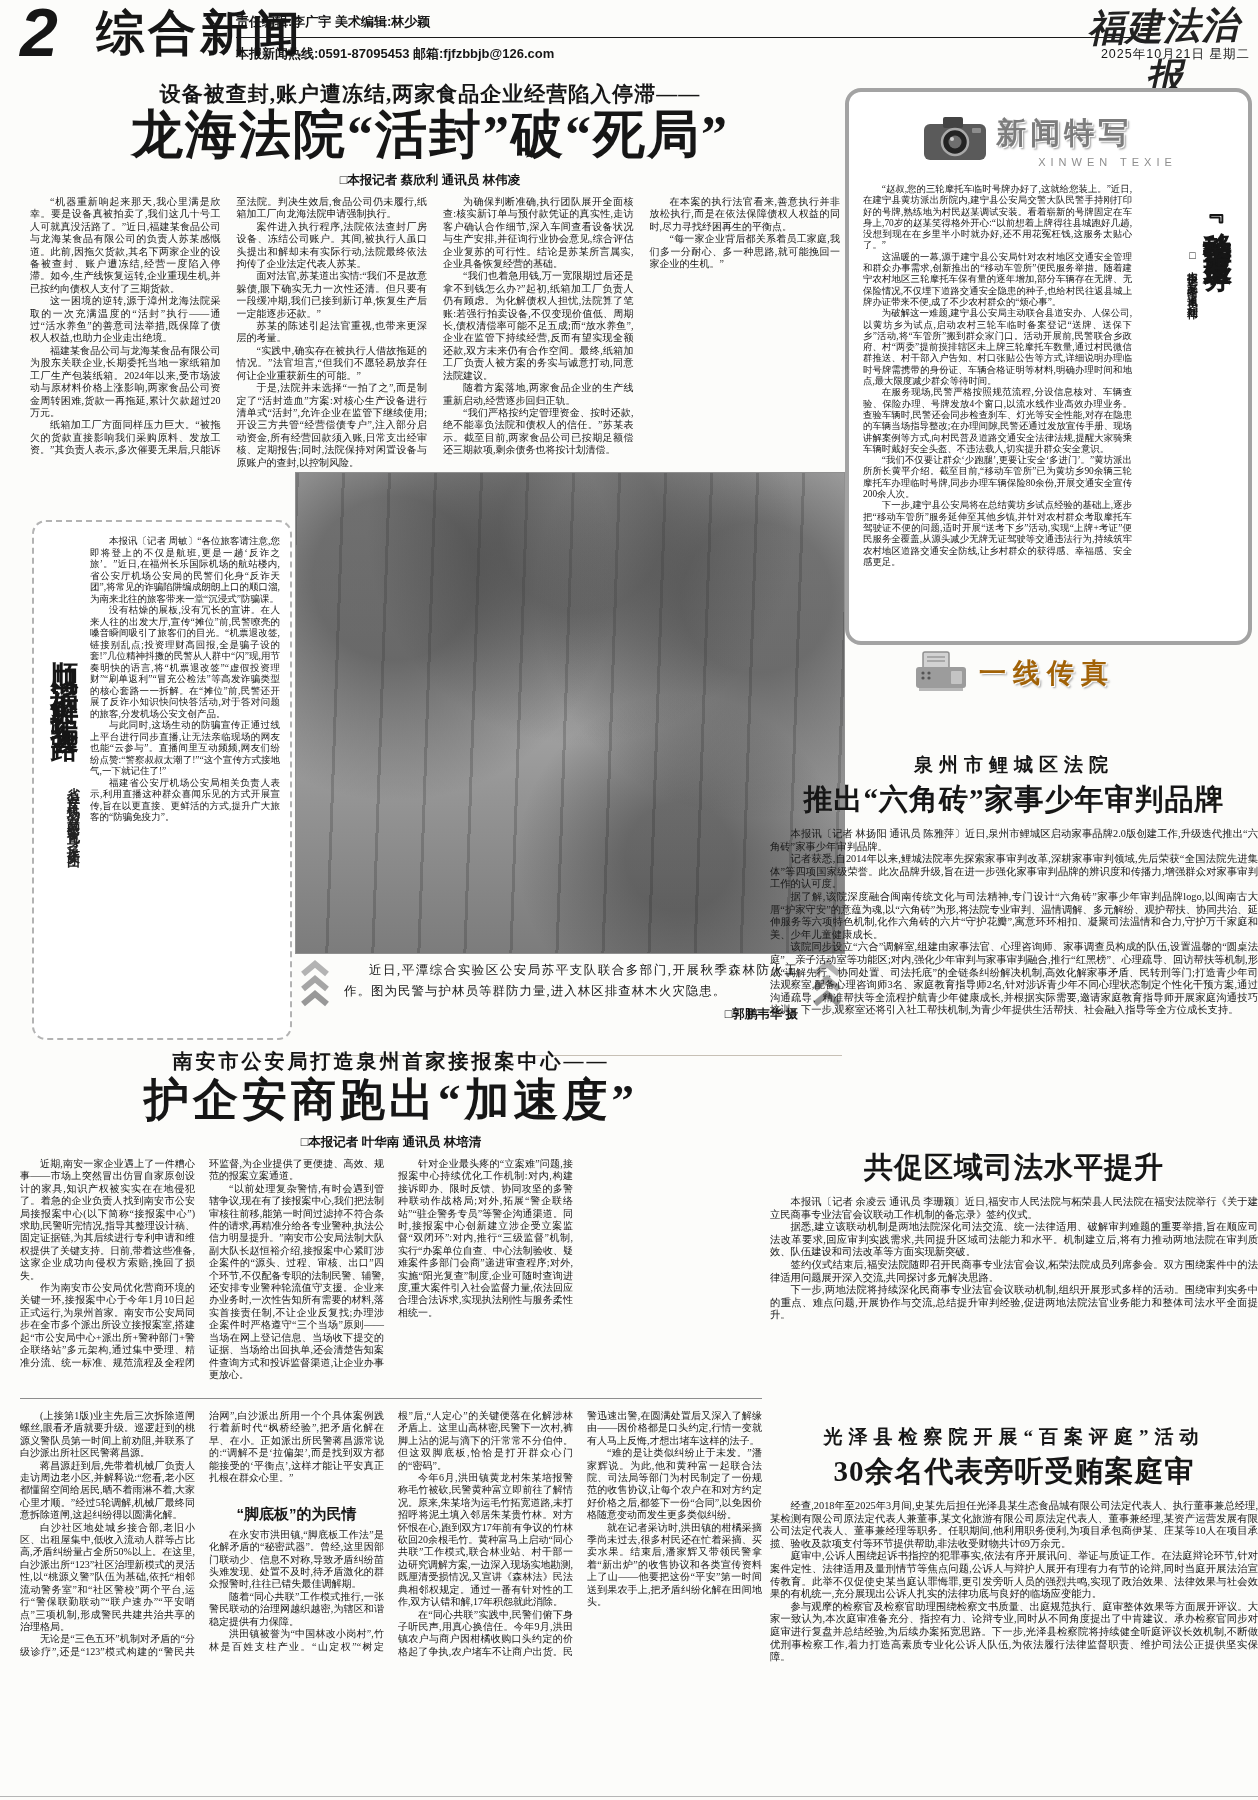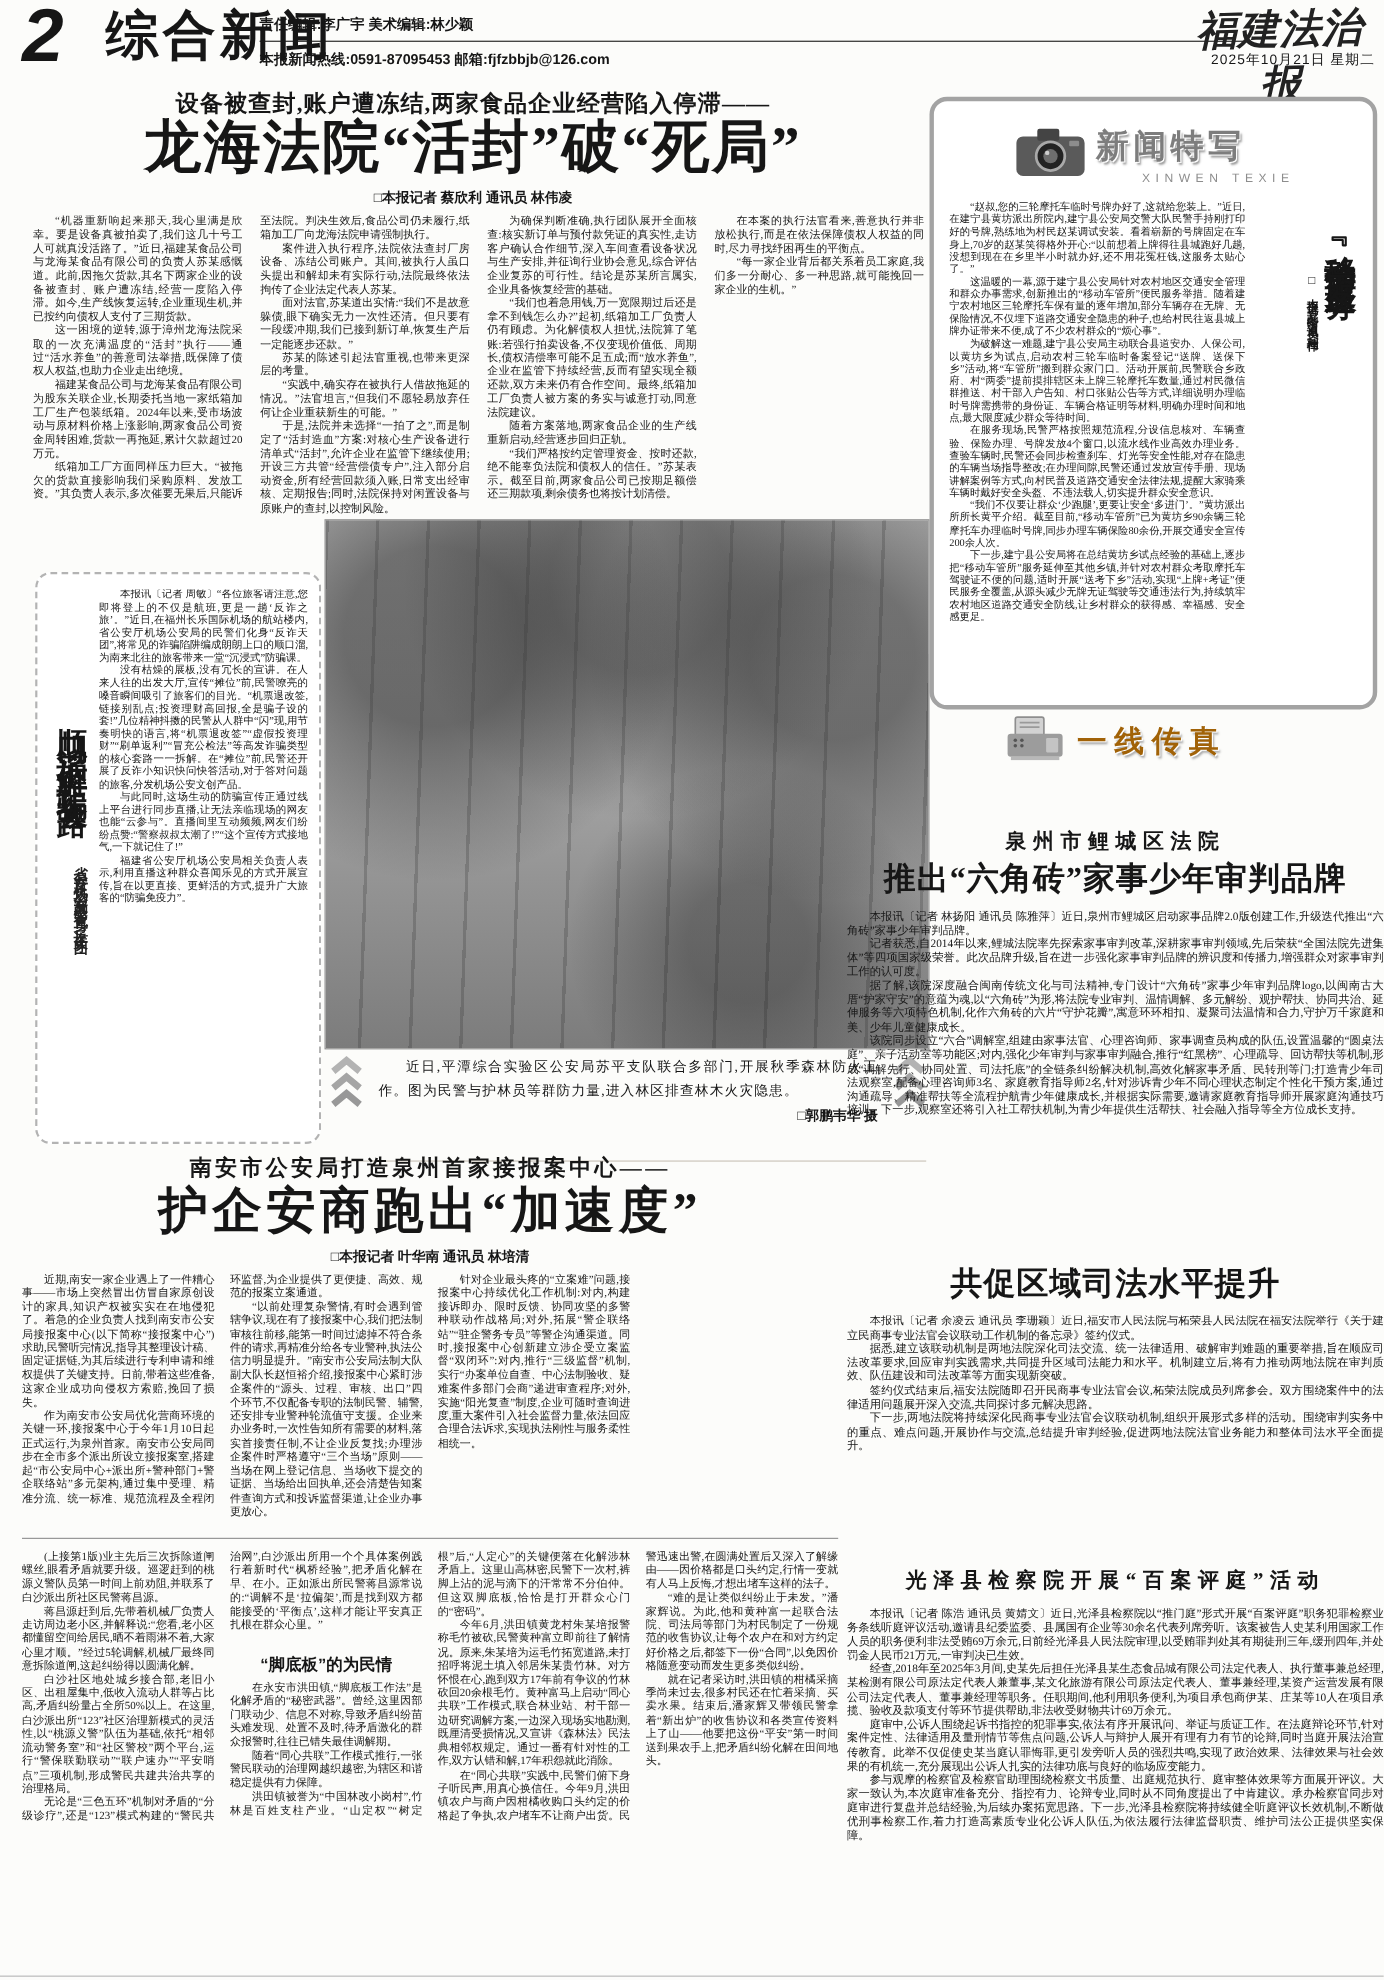--- a/index.html
+++ b/index.html
@@ -241,21 +241,21 @@
   <div class="r-body">
       <p class="para">本报讯〔记者 余凌云 通讯员 李珊颖〕近日,福安市人民法院与柘荣县人民法院在福安法院举行《关于建立民商事专业法官会议联动工作机制的备忘录》签约仪式。</p>
       <p class="para">据悉,建立该联动机制是两地法院深化司法交流、统一法律适用、破解审判难题的重要举措,旨在顺应司法改革要求,回应审判实践需求,共同提升区域司法能力和水平。机制建立后,将有力推动两地法院在审判质效、队伍建设和司法改革等方面实现新突破。</p>
       <p class="para">签约仪式结束后,福安法院随即召开民商事专业法官会议,柘荣法院成员列席参会。双方围绕案件中的法律适用问题展开深入交流,共同探讨多元解决思路。</p>
       <p class="para">下一步,两地法院将持续深化民商事专业法官会议联动机制,组织开展形式多样的活动。围绕审判实务中的重点、难点问题,开展协作与交流,总结提升审判经验,促进两地法院法官业务能力和整体司法水平全面提升。</p>
     </div>
 </div>
 
 <div class="abs r-article rc">
   <div class="r-kicker">光泽县检察院开展“百案评庭”活动</div>
+  <div class="r-headline">30余名代表旁听受贿案庭审</div>
   <div class="r-body">
-      <p class="para">本报讯〔记者 陈浩 通讯员 黄婧文〕近日,光泽县检察院以“推门庭”形式开展“百案评庭”职务犯罪检察业务条线听庭评议活动,邀请县纪委监委、县属国有企业等30余名代表列席旁听。该案被告人史某利用国家工作人员的职务便利非法受贿69万余元,日前经光泽县人民法院审理,以受贿罪判处其有期徒刑三年,缓刑四年,并处罚金人民币21万元,一审判决已生效。</p>
       <p class="para">经查,2018年至2025年3月间,史某先后担任光泽县某生态食品城有限公司法定代表人、执行董事兼总经理,某检测有限公司原法定代表人兼董事,某文化旅游有限公司原法定代表人、董事兼经理,某资产运营发展有限公司法定代表人、董事兼经理等职务。任职期间,他利用职务便利,为项目承包商伊某、庄某等10人在项目承揽、验收及款项支付等环节提供帮助,非法收受财物共计69万余元。</p>
       <p class="para">庭审中,公诉人围绕起诉书指控的犯罪事实,依法有序开展讯问、举证与质证工作。在法庭辩论环节,针对案件定性、法律适用及量刑情节等焦点问题,公诉人与辩护人展开有理有力有节的论辩,同时当庭开展法治宣传教育。此举不仅促使史某当庭认罪悔罪,更引发旁听人员的强烈共鸣,实现了政治效果、法律效果与社会效果的有机统一,充分展现出公诉人扎实的法律功底与良好的临场应变能力。</p>
       <p class="para">参与观摩的检察官及检察官助理围绕检察文书质量、出庭规范执行、庭审整体效果等方面展开评议。大家一致认为,本次庭审准备充分、指控有力、论辩专业,同时从不同角度提出了中肯建议。承办检察官同步对庭审进行复盘并总结经验,为后续办案拓宽思路。下一步,光泽县检察院将持续健全听庭评议长效机制,不断做优刑事检察工作,着力打造高素质专业化公诉人队伍,为依法履行法律监督职责、维护司法公正提供坚实保障。</p>
     </div>
 </div>
 
 <div class="abs bottom-rule"></div>
 
 </body></html>

